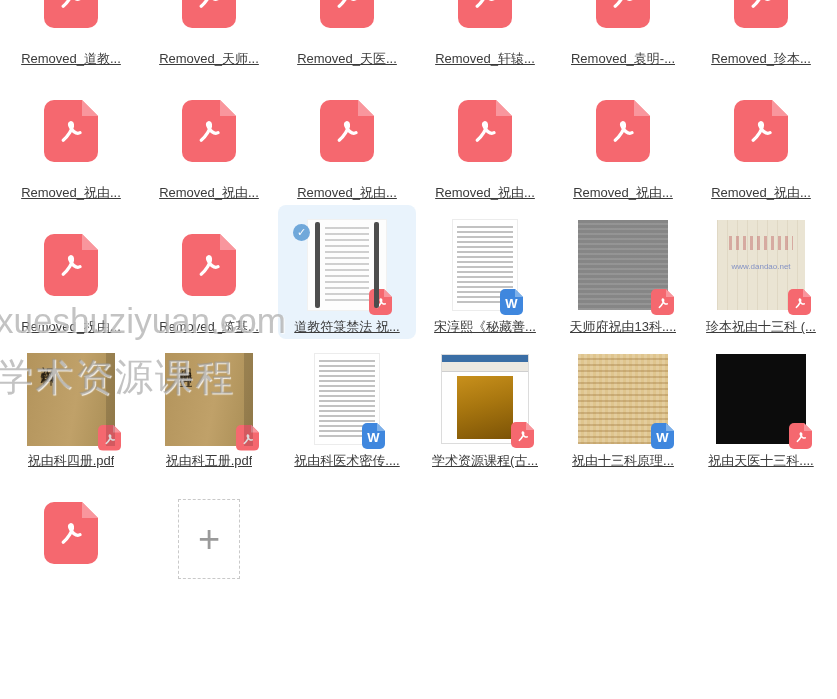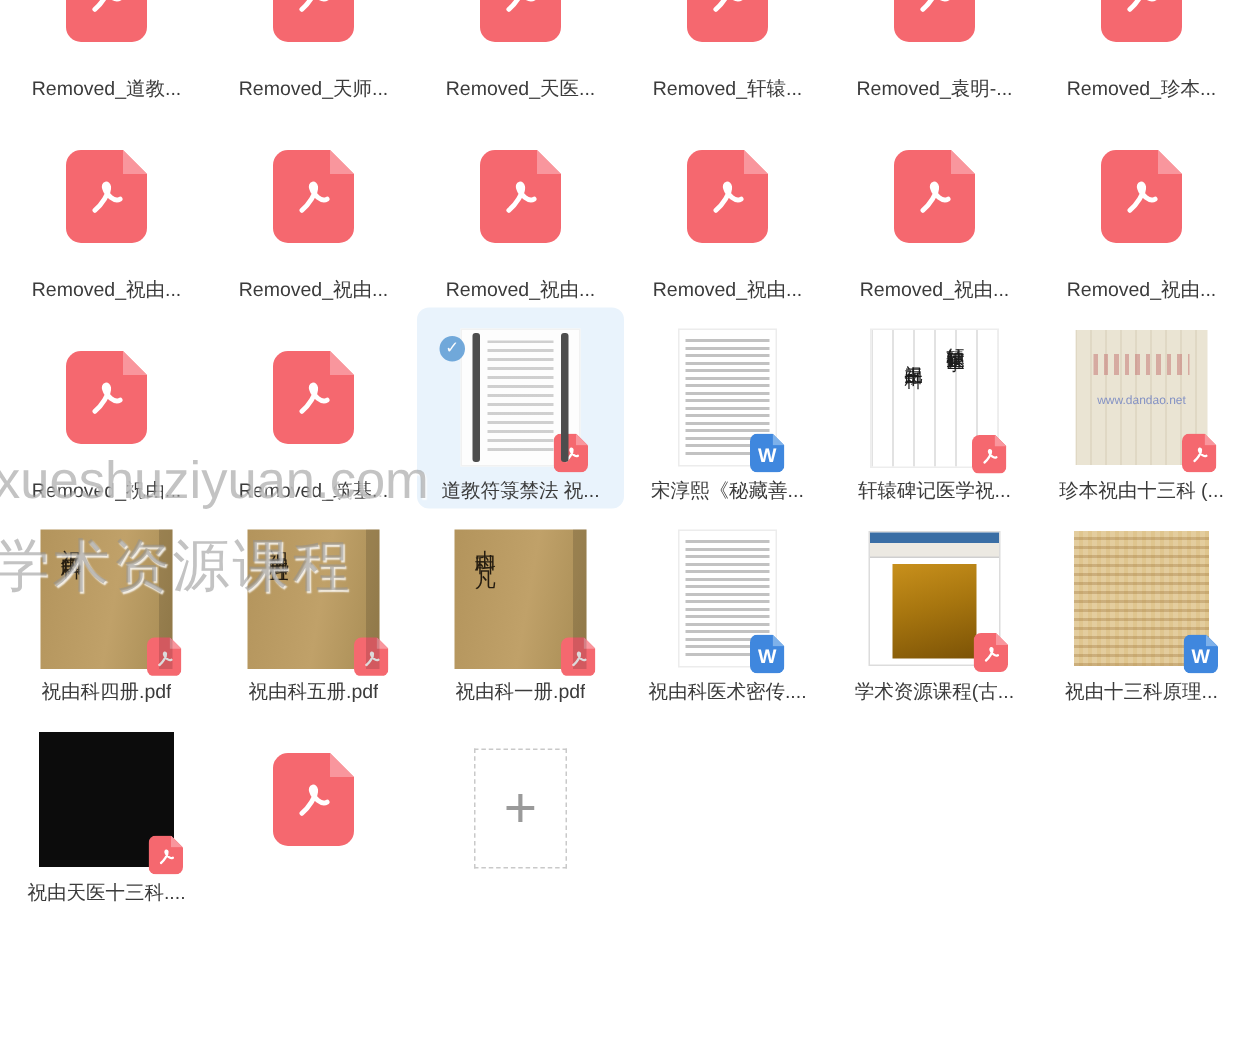--- a/index.html
+++ b/index.html
@@ -13,21 +13,21 @@
     display:grid;grid-template-columns:repeat(6,138px);grid-auto-rows:134px;
   }
   .tile{
     display:flex;flex-direction:column;align-items:center;
     padding-top:10px;box-sizing:border-box;border-radius:8px;cursor:pointer;
   }
   .tile.selected{background:var(--sel-bg)}
   .art{height:100px;width:100%;position:relative;display:flex;align-items:center;justify-content:center}
   .label{
     margin-top:4px;font-size:13px;line-height:16px;color:var(--label-color);
-    white-space:nowrap;max-width:134px;overflow:hidden;text-align:left;
+    white-space:nowrap;max-width:134px;overflow:hidden;text-align:left;text-decoration:underline;
   }
   
   .pdficon{
     width:54px;height:62px;background:var(--pdf-red);border-radius:10px;position:relative;
     clip-path:polygon(0 0,calc(100% - 16px) 0,100% 16px,100% 100%,0 100%);
   }
   .pdficon svg{position:absolute;inset:0;margin:auto;width:34px;height:34px}
   .pdficon .fold{
     position:absolute;top:0;right:0;width:16px;height:16px;background:var(--pdf-fold);
     clip-path:polygon(0 0,100% 100%,0 100%);
@@ -308,32 +308,30 @@
           <div class="badge badge-word">
             <span>W</span>
             <i class="fold"></i>
           </div>
         </div>
       </div>
       <div class="label">宋淳熙《秘藏善...</div>
     </div>
     <div class="tile">
       <div class="art">
-        <div class="thumb ms-vertical">
-          <span class="vcol">祝由十三科</span>
-          <span class="vcol">轩辕碑记医学</span>
-          <div class="badge badge-pdf">
-            <svg viewBox="0 0 24 24">
-              <path d="M6.5 18.5 C9.6 16 13.4 10.4 13 7.5 C12.7 5.4 10.4 5.8 11.1 8.2 C12 11.2 15.6 14.8 18.4 13.2" fill="none" stroke="#fff" stroke-width="2.3" stroke-linecap="round"></path>
-            </svg>
-            <i class="fold"></i>
-          </div>
-        </div>
-      </div>
-      <div class="label">轩辕碑记医学祝...</div>
+        <div class="thumb gray-page">
+          <div class="badge badge-pdf">
+            <svg viewBox="0 0 24 24">
+              <path d="M6.5 18.5 C9.6 16 13.4 10.4 13 7.5 C12.7 5.4 10.4 5.8 11.1 8.2 C12 11.2 15.6 14.8 18.4 13.2" fill="none" stroke="#fff" stroke-width="2.3" stroke-linecap="round"></path>
+            </svg>
+            <i class="fold"></i>
+          </div>
+        </div>
+      </div>
+      <div class="label">天师府祝由13科....</div>
     </div>
     <div class="tile">
       <div class="art">
         <div class="thumb cream-page">
           <span class="tinyurl">www.dandao.net</span>
           <div class="badge badge-pdf">
             <svg viewBox="0 0 24 24">
               <path d="M6.5 18.5 C9.6 16 13.4 10.4 13 7.5 C12.7 5.4 10.4 5.8 11.1 8.2 C12 11.2 15.6 14.8 18.4 13.2" fill="none" stroke="#fff" stroke-width="2.3" stroke-linecap="round"></path>
             </svg>
             <i class="fold"></i>
@@ -362,34 +360,20 @@
           <span class="cover-text">祝由科五</span>
           <div class="badge badge-pdf">
             <svg viewBox="0 0 24 24">
               <path d="M6.5 18.5 C9.6 16 13.4 10.4 13 7.5 C12.7 5.4 10.4 5.8 11.1 8.2 C12 11.2 15.6 14.8 18.4 13.2" fill="none" stroke="#fff" stroke-width="2.3" stroke-linecap="round"></path>
             </svg>
             <i class="fold"></i>
           </div>
         </div>
       </div>
       <div class="label">祝由科五册.pdf</div>
-    </div>
-    <div class="tile">
-      <div class="art">
-        <div class="thumb cover-tan">
-          <span class="cover-text">由科 凡</span>
-          <div class="badge badge-pdf">
-            <svg viewBox="0 0 24 24">
-              <path d="M6.5 18.5 C9.6 16 13.4 10.4 13 7.5 C12.7 5.4 10.4 5.8 11.1 8.2 C12 11.2 15.6 14.8 18.4 13.2" fill="none" stroke="#fff" stroke-width="2.3" stroke-linecap="round"></path>
-            </svg>
-            <i class="fold"></i>
-          </div>
-        </div>
-      </div>
-      <div class="label">祝由科一册.pdf</div>
     </div>
     <div class="tile">
       <div class="art">
         <div class="thumb doc-lines">
           <div class="tlines"></div>
           <div class="badge badge-word">
             <span>W</span>
             <i class="fold"></i>
           </div>
         </div>

